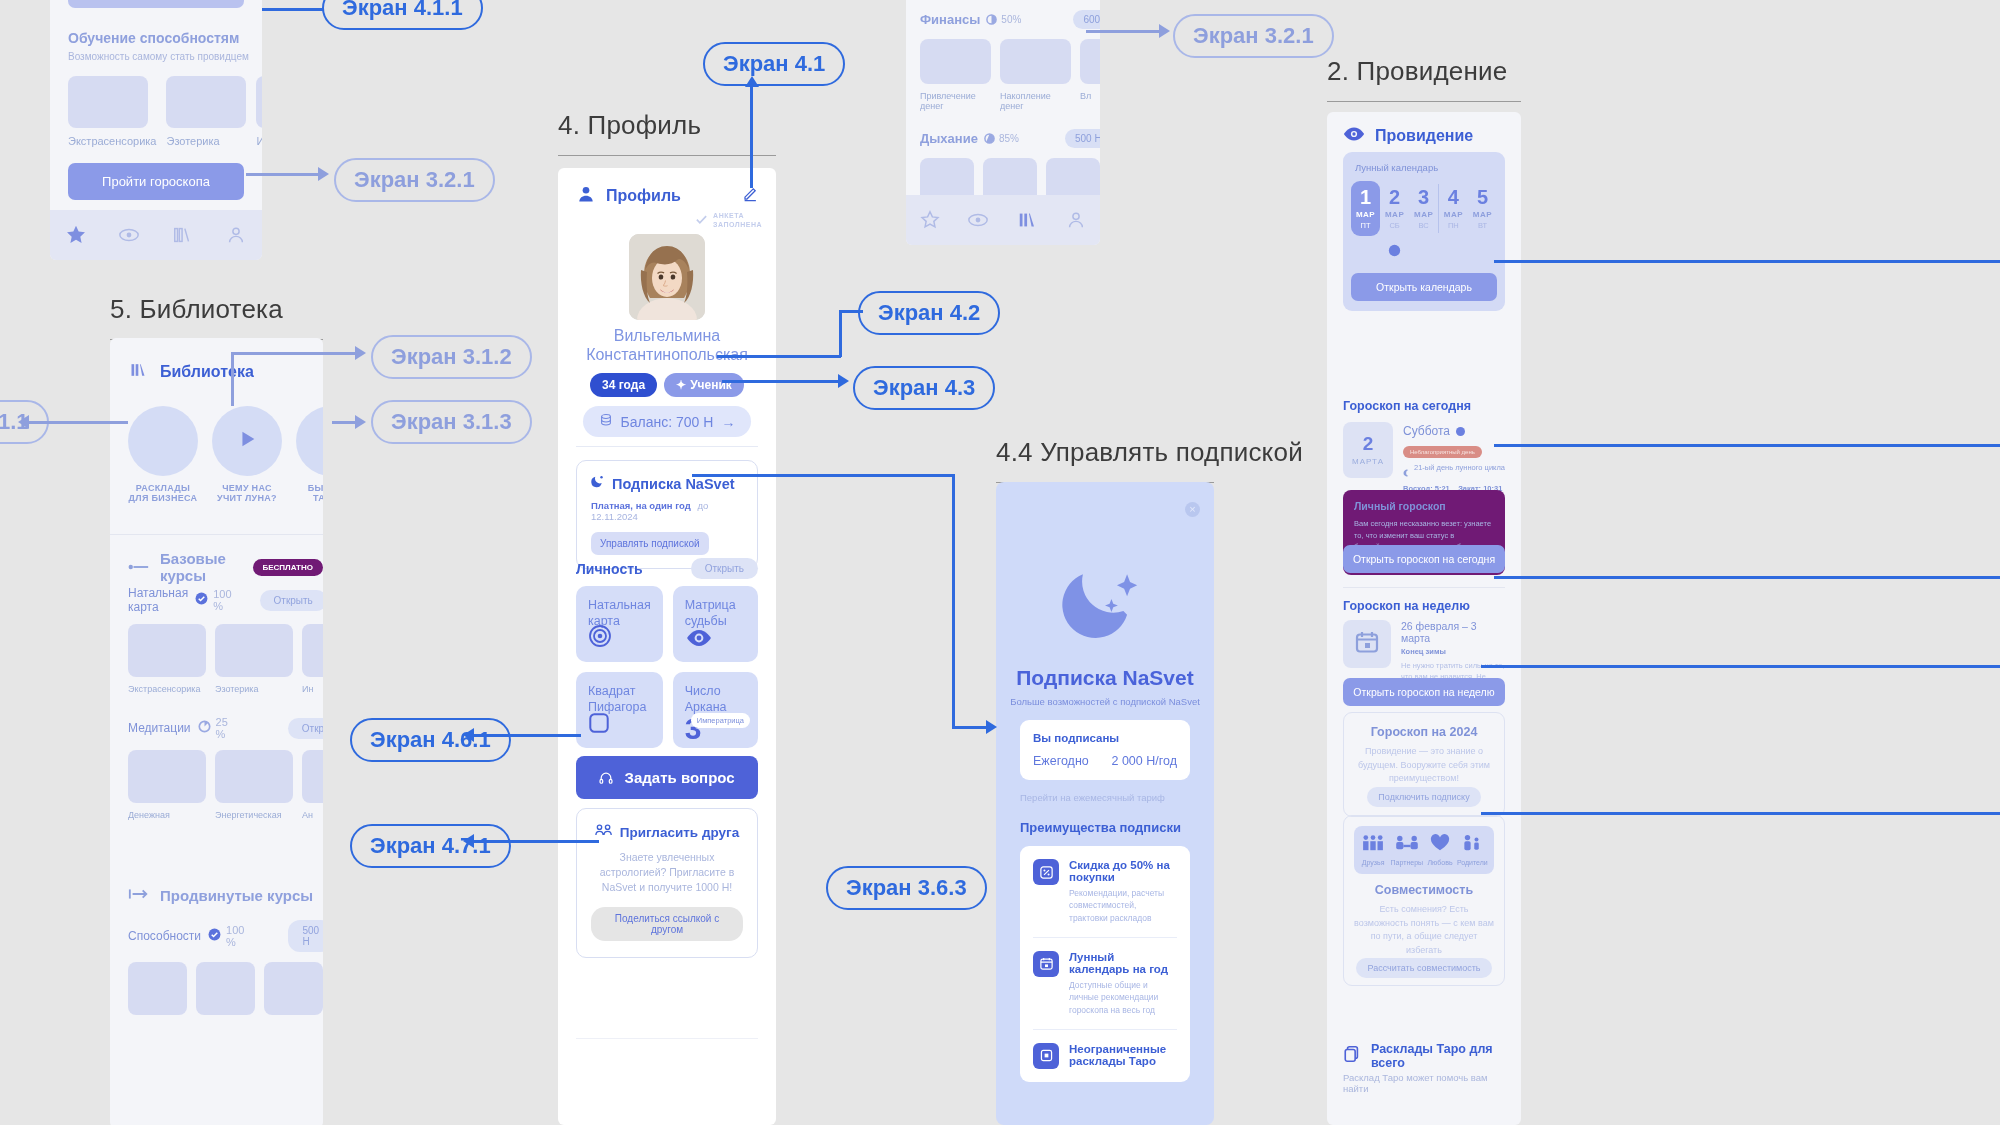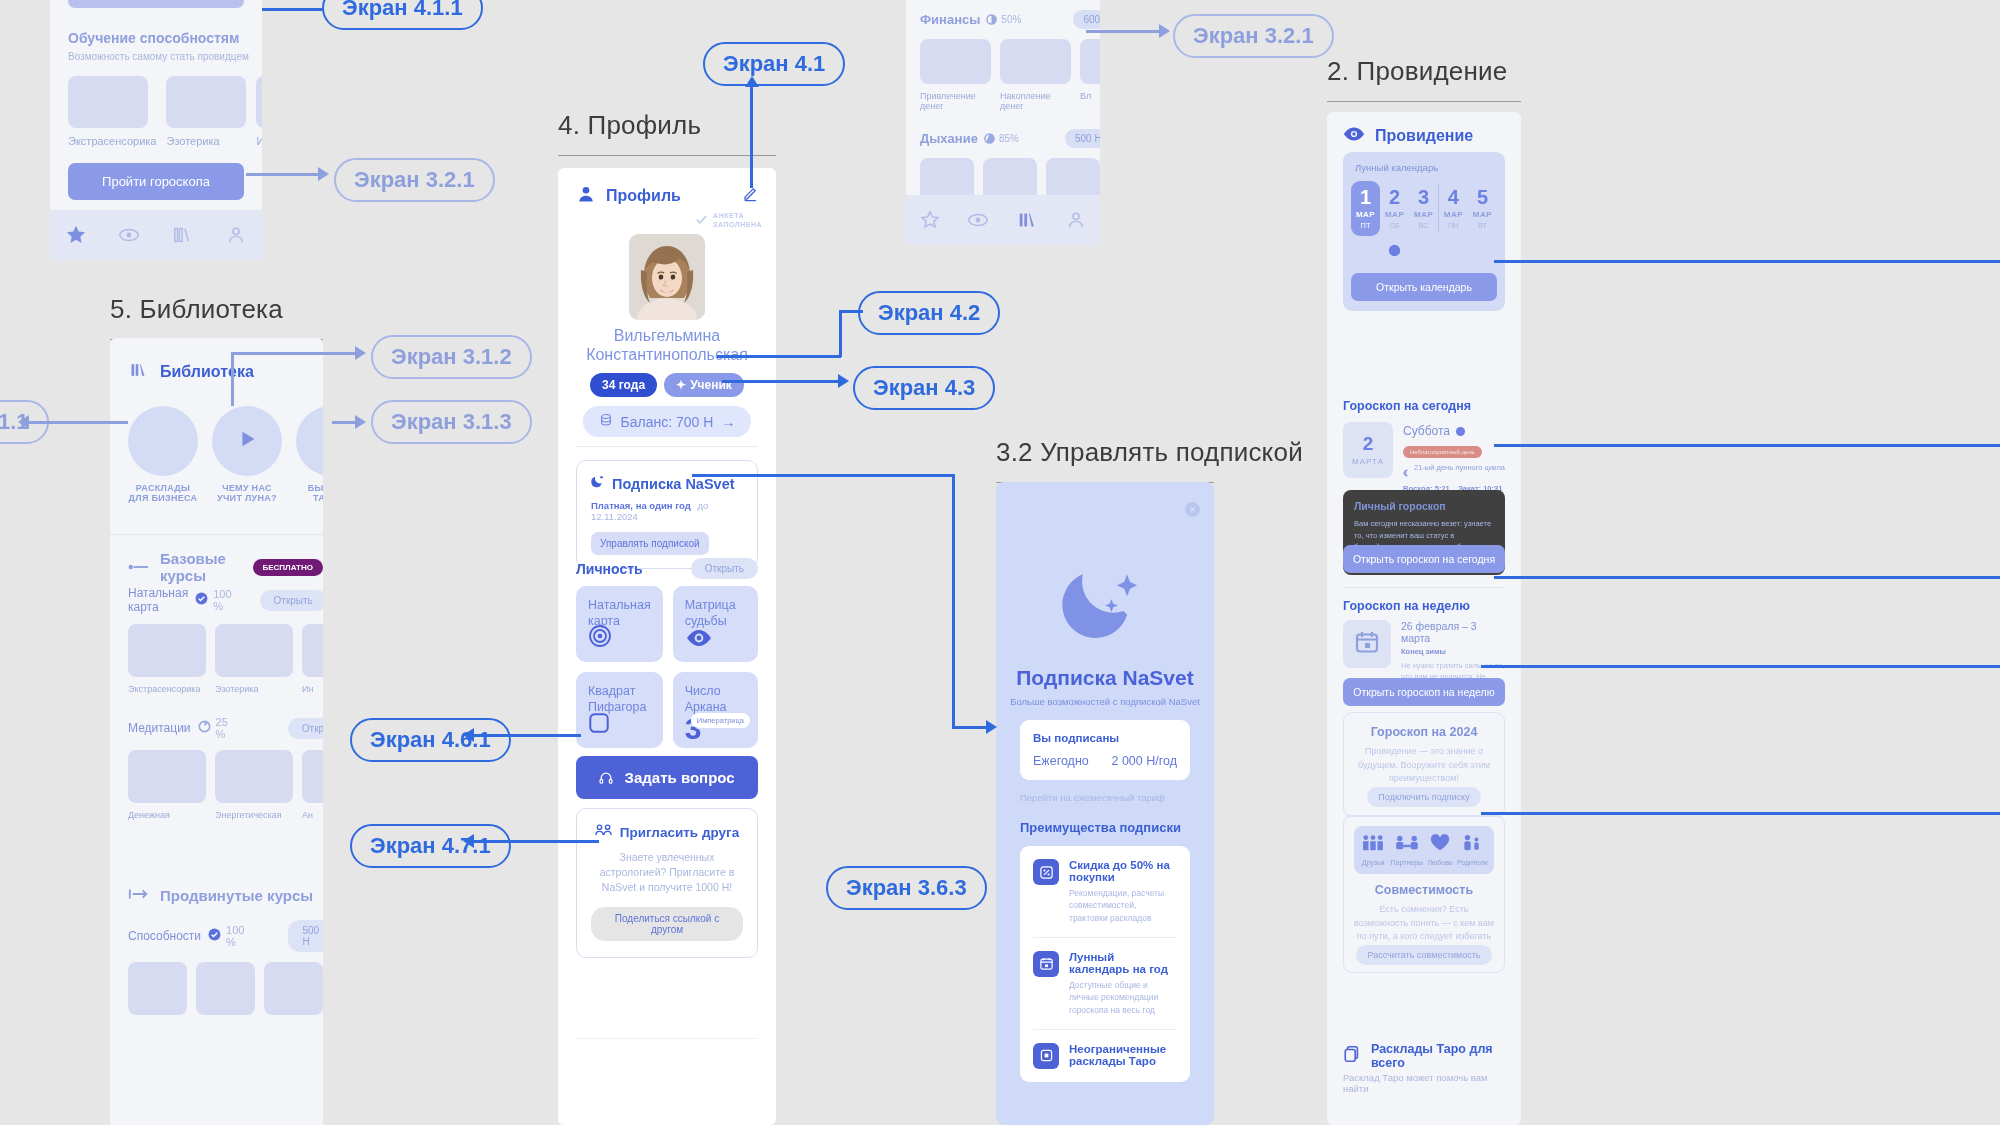--- a/index.html
+++ b/index.html
@@ -567,21 +567,21 @@
     <span class="pill">Экран 4.7.1</span>
   </div>
   <div class="conn" style="left:473px; top:840px; width:126px; height:2.5px;"></div>
   <div class="arrowhead ah-l" style="left:463px; top:834px;"></div>
 
   <div class="abs" style="left:826px; top:866px;">
     <span class="pill">Экран 3.6.3</span>
   </div>
 
   <div class="abs" style="left:996px; top:437px; width:218px;">
-    <div class="sec-title">3.2 Управлять подпиской</div>
+    <div class="sec-title">4.4 Управлять подпиской</div>
     <div class="sec-rule"></div>
   </div>
 
   <div class="panel44 abs" style="left:996px; top:482px; width:218px; height:643px;">
     <span class="abs" style="right:14px; top:20px; width:15px;height:15px;border-radius:50%;background:#b9c7ef;
                  display:flex;align-items:center;justify-content:center;color:#e3e9fb;font-size:11px;line-height:1;">×</span>
     <div class="abs" style="left:50%;transform:translateX(-50%);top:72px;">
       <svg width="92" height="92" viewBox="0 0 100 100">
         <path d="M70 62A34 34 0 0126 22a36 36 0 1048 44z" fill="#7f92e6"></path>
         <path d="M74 22l3.2 8.3L85 34l-7.8 3.7L74 46l-3.2-8.3L63 34l7.8-3.7z" fill="#7f92e6"></path>
@@ -733,21 +733,21 @@
         <span style="display:inline-block;margin-top:4px;background:#d98d86;color:#f7e3e1;font-size:6px;border-radius:8px;padding:3px 7px;">Неблагоприятный день</span>
         <div style="margin-top:5px;display:flex;gap:3px;">
           <span><svg width="8" height="8" viewBox="0 0 10 10">
                 <path d="M6.6 1.2a4 4 0 000 7.6A4.2 4.2 0 116.6 1.2z" fill="#8ea0dc"></path>
               </svg></span>
           <span style="color:#8ea0dc;font-size:7.5px;">21-ый день лунного цикла</span>
         </div>
         <div style="color:#7f92d8;font-size:7.5px;font-weight:700;margin-top:3px;white-space:pre;">Восход: 5:21    Закат: 10:31</div>
       </div>
     </div>
-    <div class="abs" style="left:16px;right:16px;top:378px;background:#404040;border-radius:8px;padding:10px 11px;">
+    <div class="abs" style="left:16px;right:16px;top:378px;background:#701a75;border-radius:8px;padding:10px 11px;">
       <div style="color:#7f92d8;font-weight:700;font-size:10.5px;">Личный гороскоп</div>
       <div style="color:#a8b6e4;font-size:7.5px;line-height:1.55;margin-top:6px;">Вам сегодня несказанно везет: узнаете то, что изменит ваш статус в ближайшие месяца, поэтому будьте внимательны и выжидайте...</div>
     </div>
     <div class="abs btn-primary" style="left:16px;right:16px;top:433px;font-size:10.5px;padding:8px 0;">Открыть гороскоп на сегодня</div>
     <div class="abs" style="left:16px;right:16px;top:475px;height:1px;background:#e3e6f0;"></div>
 
     <div class="abs" style="left:16px;top:487px;color:#3c5fd4;font-weight:700;font-size:12.5px;">Гороскоп на неделю</div>
     <div class="abs" style="left:16px;right:16px;top:508px;display:flex;gap:10px;">
       <div style="width:48px;height:48px;background:#dde2f4;border-radius:8px;display:flex;align-items:center;justify-content:center;">
         <span>
@@ -804,21 +804,21 @@
           <span><svg width="24" height="18" viewBox="0 0 24 20">
                 <circle cx="7" cy="4" r="3" fill="#6b80e0"></circle>
                 <rect x="3.5" y="8" width="7" height="10" rx="2" fill="#6b80e0"></rect>
                 <circle cx="17" cy="6" r="2.2" fill="#6b80e0"></circle>
                 <rect x="14.5" y="9.5" width="5" height="8" rx="1.6" fill="#6b80e0"></rect>
               </svg></span>
           <div style="color:#8ea0dc;font-size:7px;margin-top:3px;">Родители</div>
         </div>
       </div>
       <div style="color:#7f92d8;font-weight:700;font-size:12.5px;margin-top:9px;">Совместимость</div>
-      <div style="color:#bcc6e9;font-size:9px;line-height:1.5;margin-top:6px;">Есть сомнения? Есть возможность понять — с кем вам по пути, а кого следует избегать</div>
+      <div style="color:#bcc6e9;font-size:9px;line-height:1.5;margin-top:6px;">Есть сомнения? Есть возможность понять — с кем вам по пути, а общие следует избегать</div>
       <span class="chip-open" style="margin-top:9px;font-size:9px;padding:5px 11px;">Рассчитать совместимость</span>
     </div>
 
     <div class="abs hdr-row" style="left:16px; top:930px;">
       <span>
         <svg width="18" height="18" viewBox="0 0 20 20">
             <rect x="5" y="2" width="11" height="13" rx="2.2" fill="none" stroke="#4e62d8" stroke-width="1.8"></rect>
             <rect x="2.5" y="5" width="11" height="13" rx="2.2" fill="#f4f5f9" stroke="#4e62d8" stroke-width="1.8"></rect>
           </svg></span>
       <span style="color:#3c5fd4;font-weight:700;font-size:12.5px;">Расклады Таро для всего</span>

